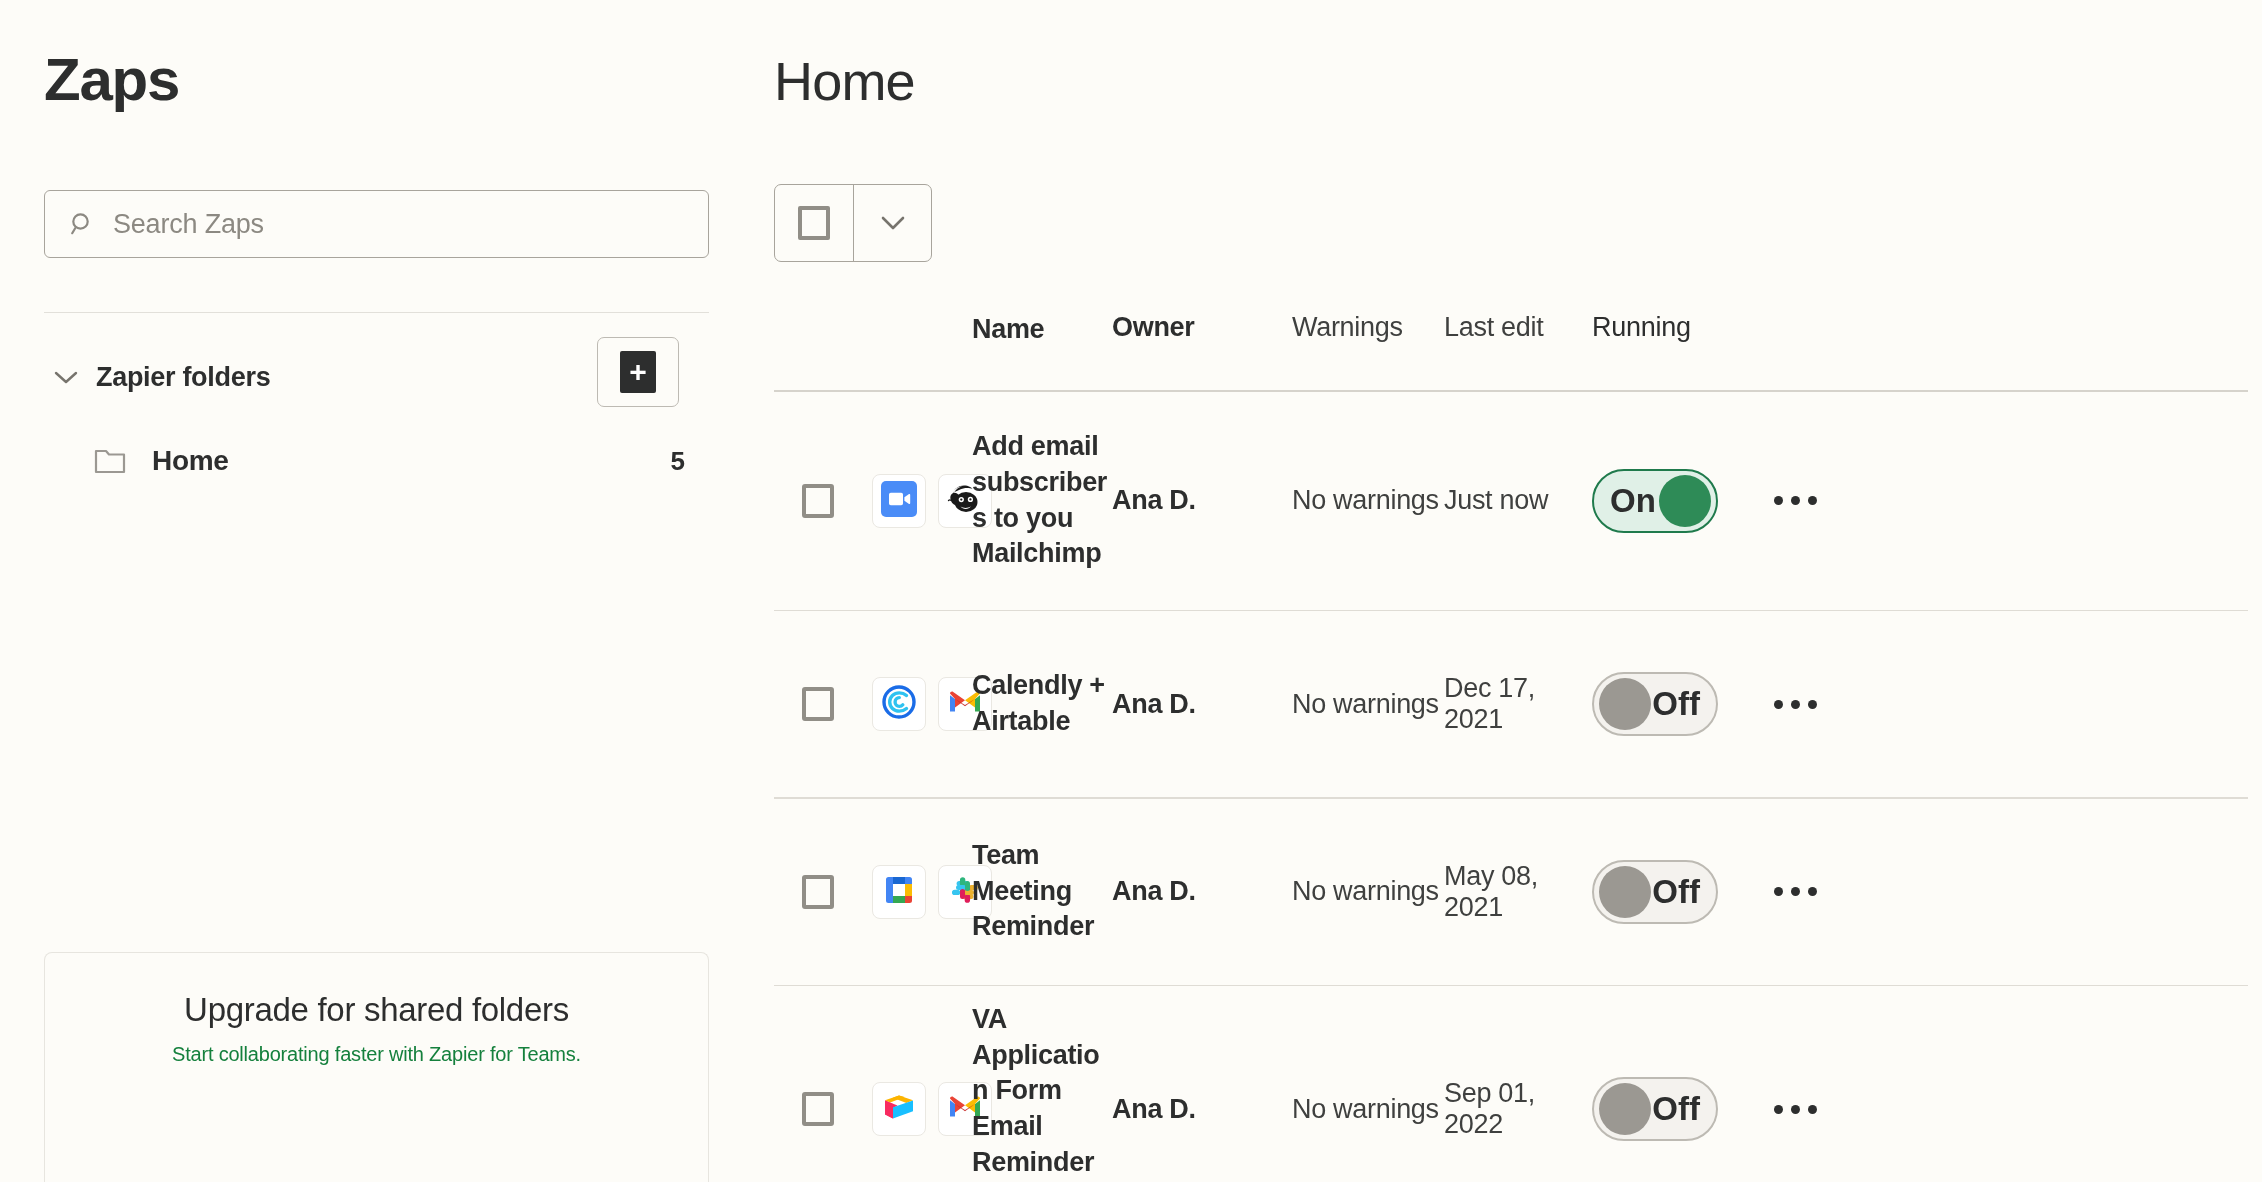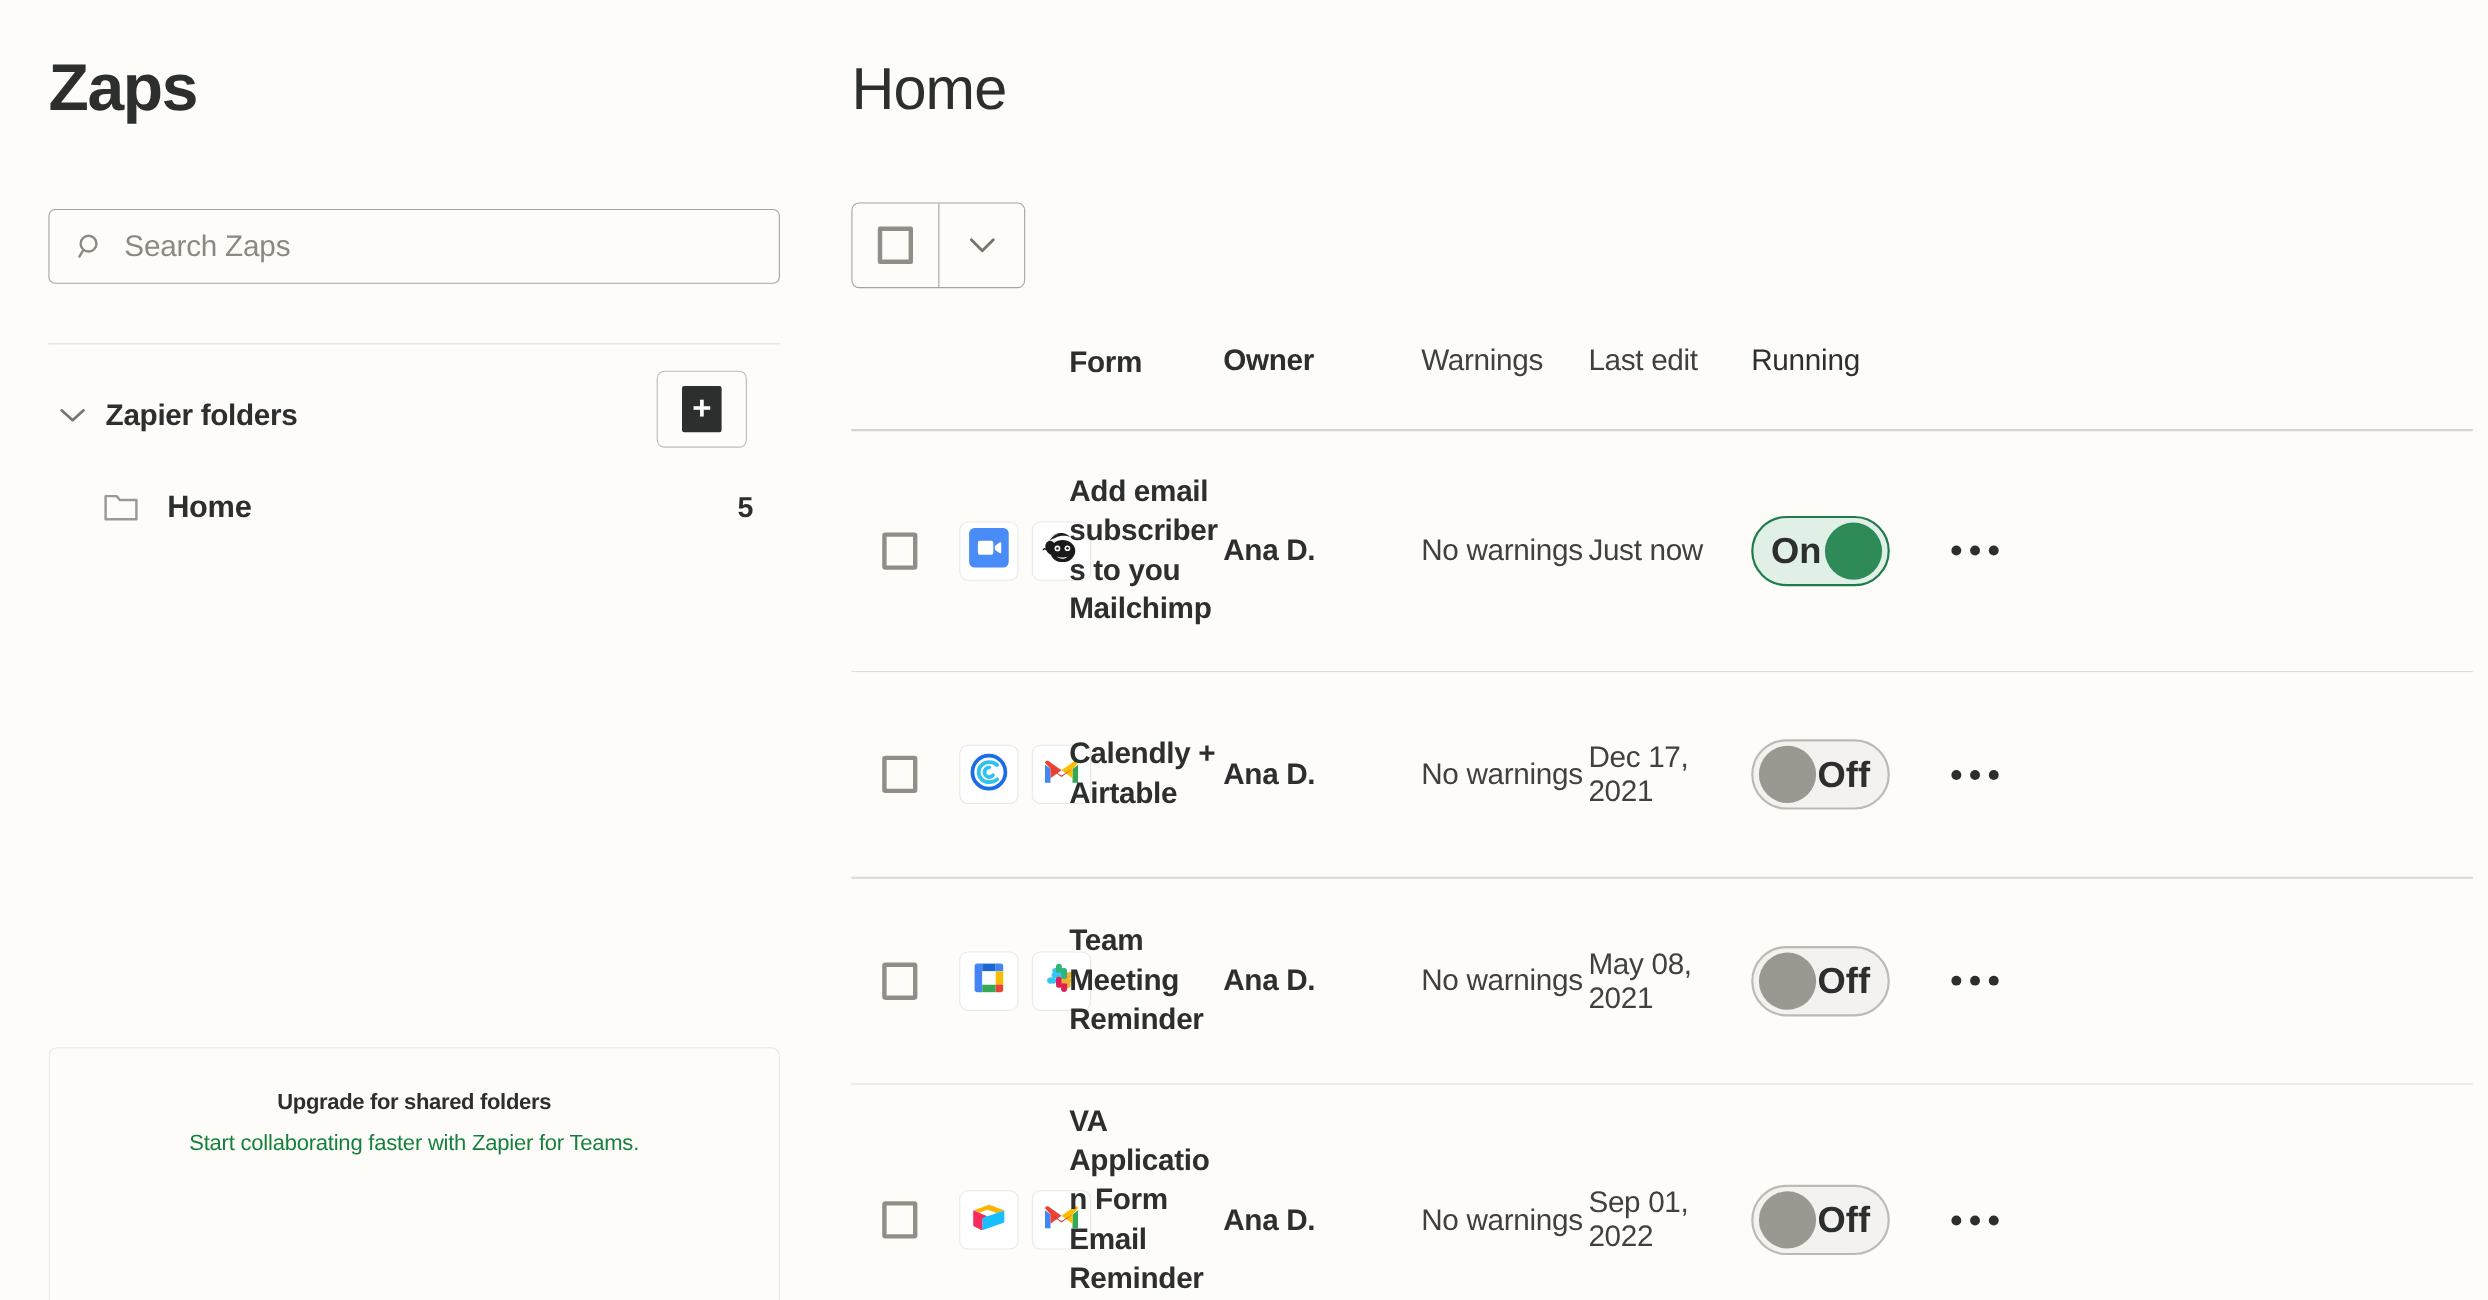--- a/index.html
+++ b/index.html
@@ -73,21 +73,21 @@
   }
 
   .upgrade-card {
     position: absolute; left: 44px; top: 952px; width: 665px; height: 230px;
     border: 1px solid #E7E5DF; border-top-left-radius: 8px; border-top-right-radius: 8px;
     background: #FDFCF8; border-bottom: none;
     padding-top: 38px;
     text-align: center;
   }
   .upgrade-title {
-    font-size: 20px; font-weight: 700; color: #2D2E2E; letter-spacing: -0.3px;
+    font-size: 33px; font-weight: 400; color: #2D2E2E; letter-spacing: -0.3px;
   }
   .upgrade-sub {
     margin-top: 12px; font-size: 20px; color: #15803d; line-height: 1.32;
     padding: 0 48px; letter-spacing: -0.2px;
   }
 
   
   .main { position: absolute; left: 760px; top: 0; width: 1502px; height: 1182px; }
   .home-title {
     position: absolute; left: 14px; top: 54px;
@@ -208,21 +208,21 @@
         <svg width="30" height="18" viewBox="0 0 30 18">
           <polyline points="5,4 15,14 25,4" fill="none" stroke="#77746D" stroke-width="2.6" stroke-linecap="round" stroke-linejoin="round"></polyline>
         </svg>
       </div>
     </div>
 
     <div class="table">
       <div class="thead">
         <div class="c-check"></div>
         <div class="c-apps"></div>
-        <div class="c-name th">Form</div>
+        <div class="c-name th">Name</div>
         <div class="c-owner th">Owner</div>
         <div class="c-warn th">Warnings</div>
         <div class="c-date th">Last edit</div>
         <div class="c-run th">Running</div>
         <div class="c-menu"></div>
       </div>
       <div class="head-rule"></div>
       <div id="rows-container">
           <div class="row" style="height: 218px;">
             <div class="c-check">

